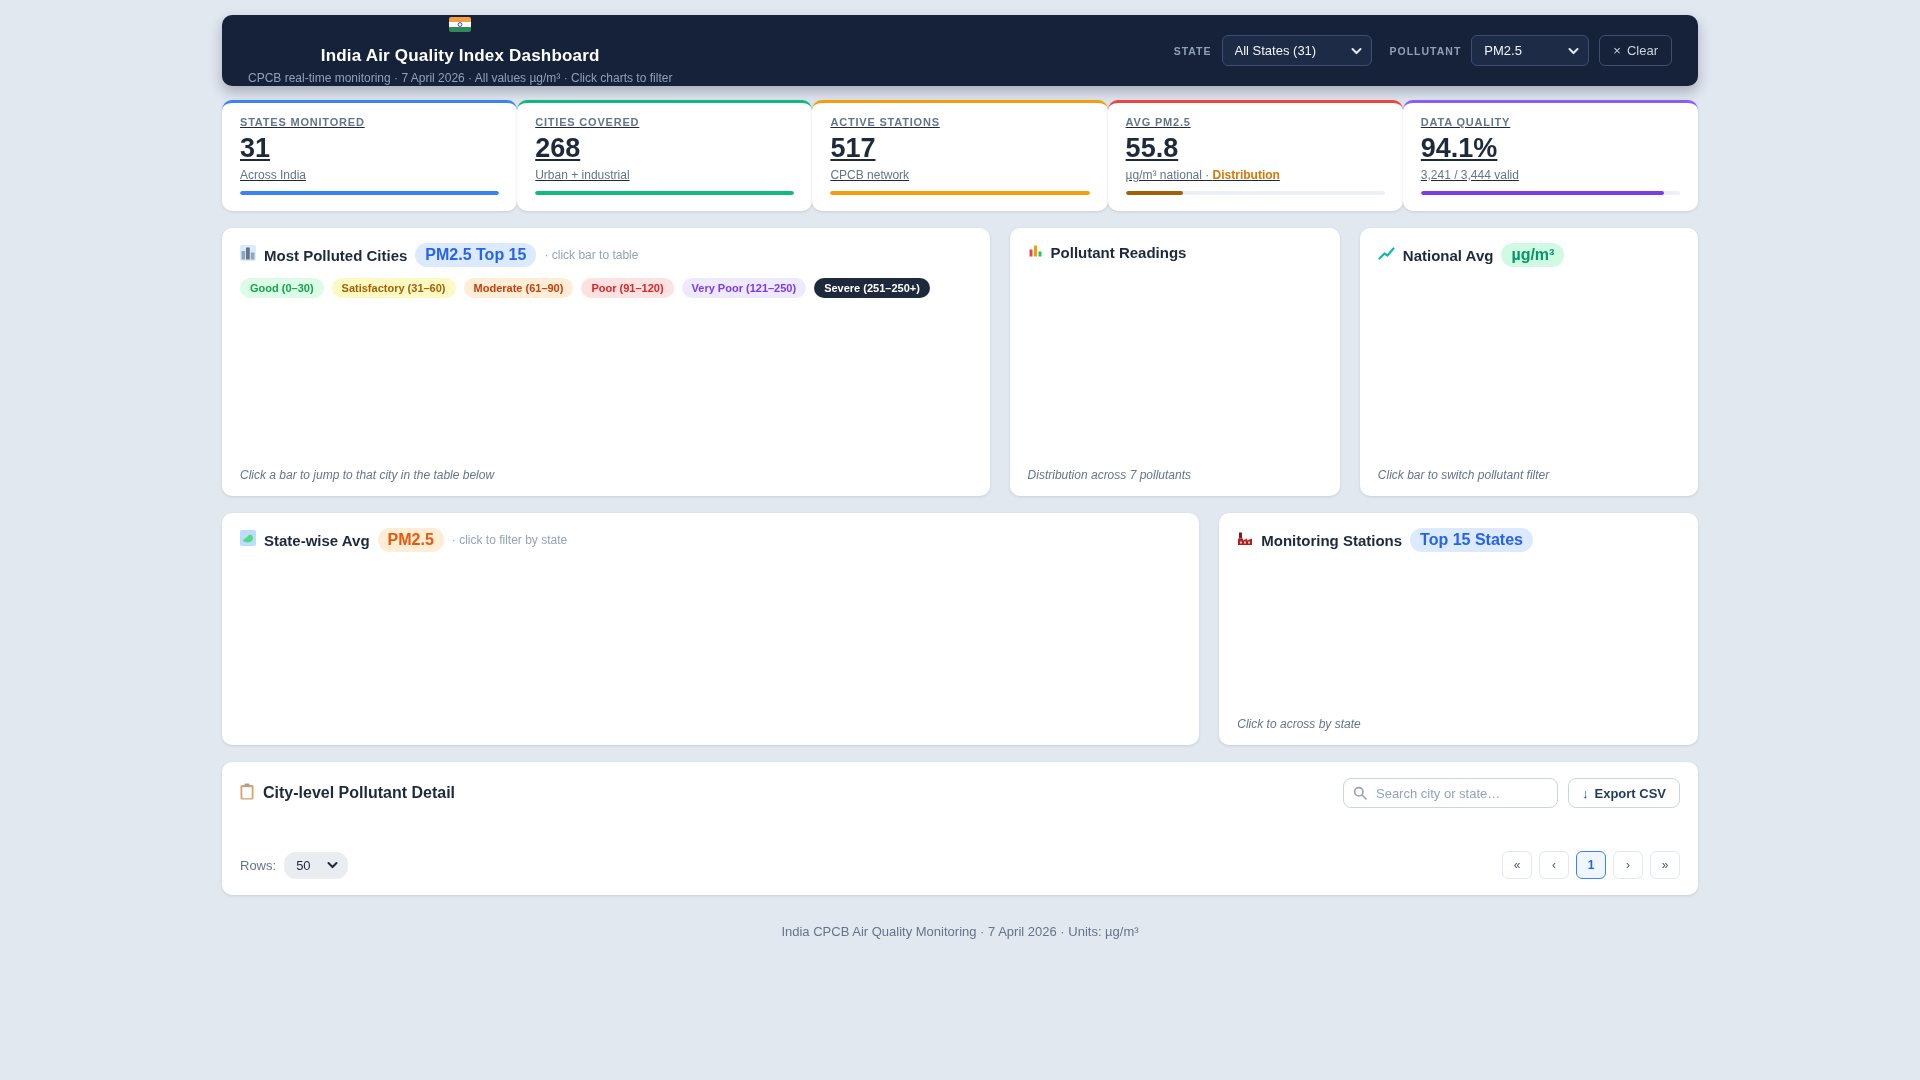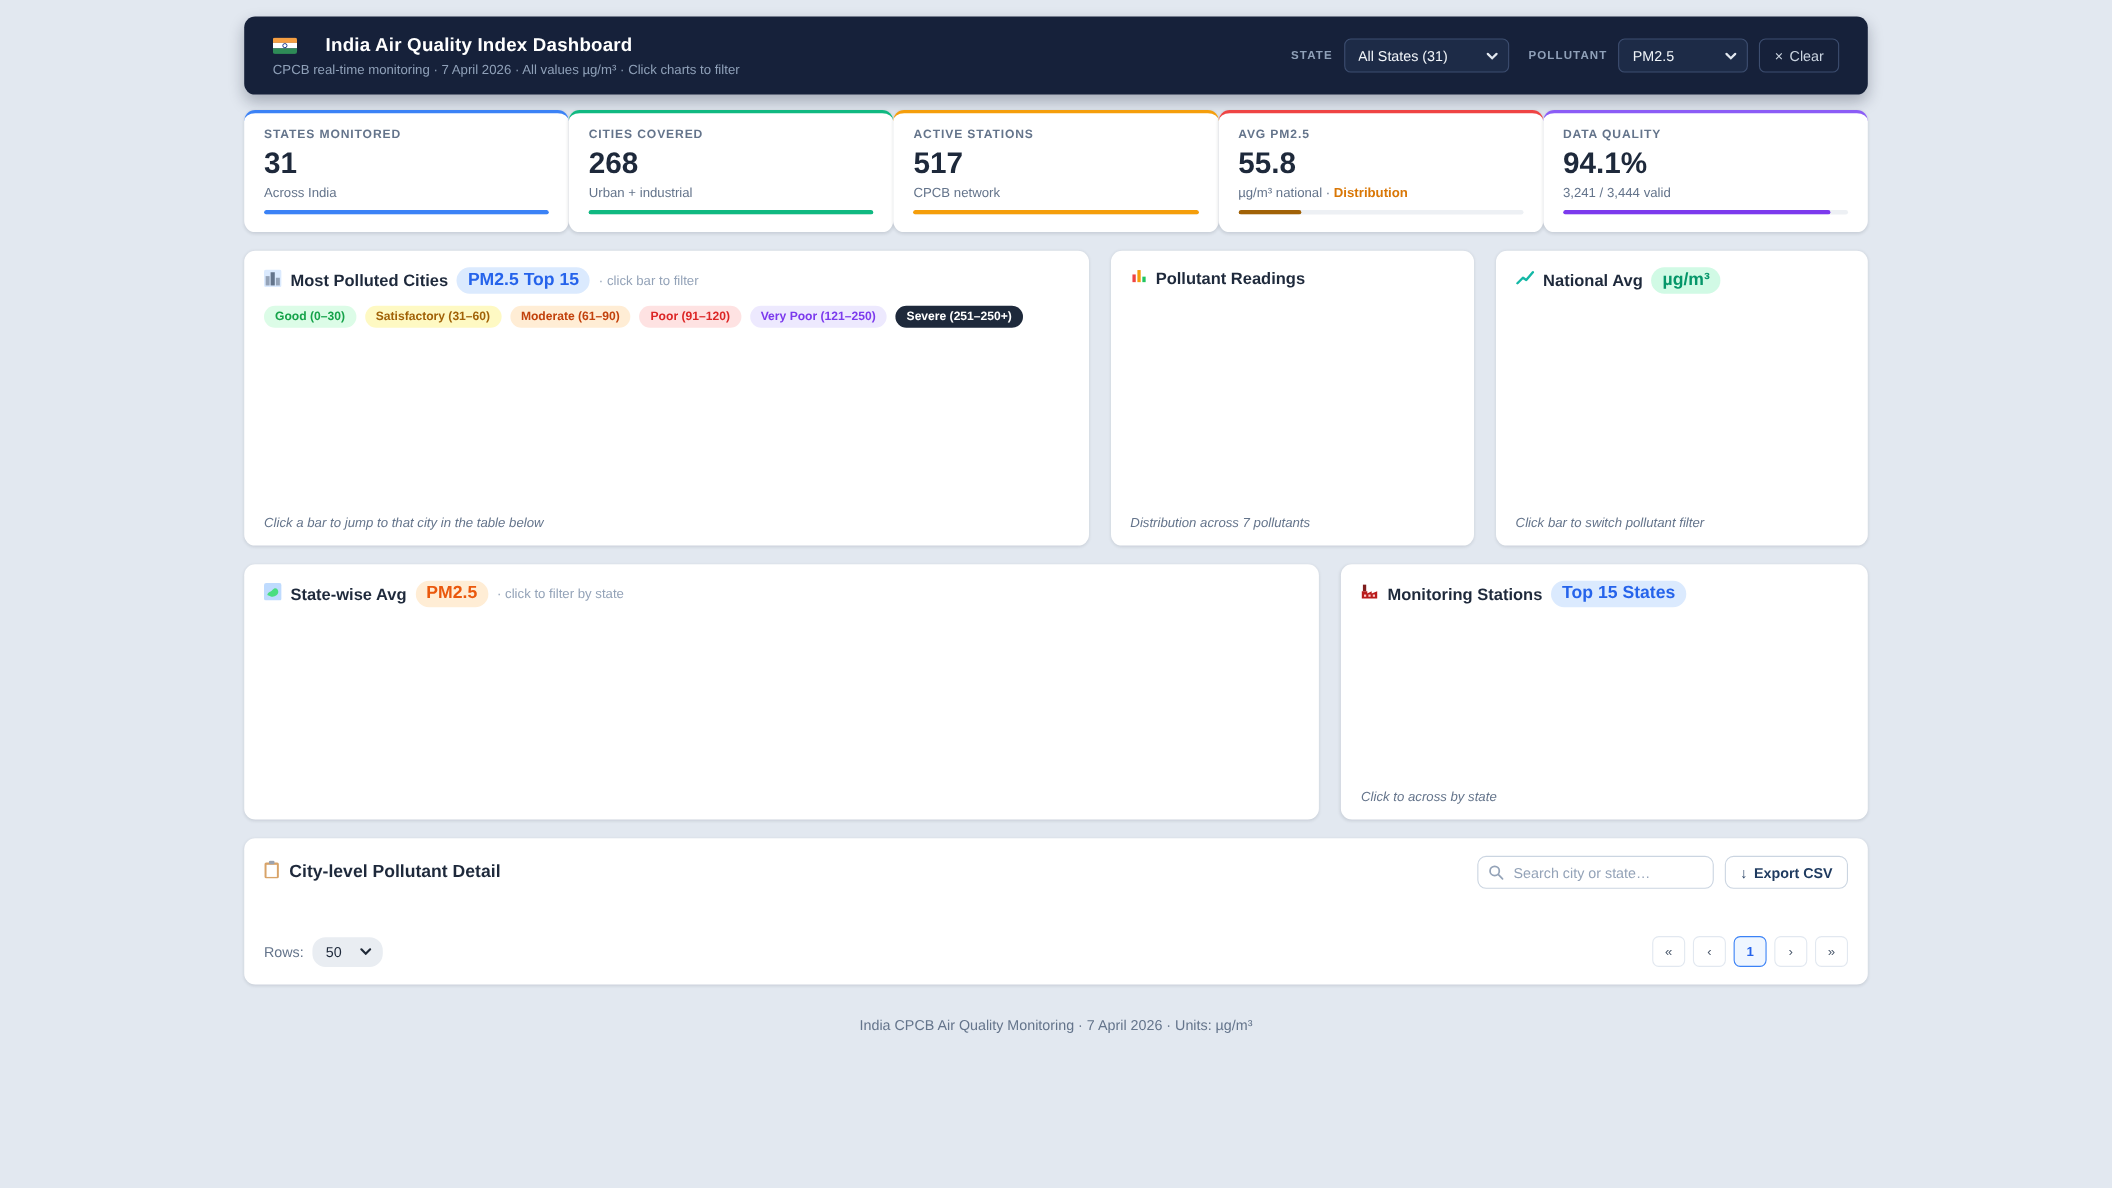--- a/index.html
+++ b/index.html
@@ -12,21 +12,21 @@
     overflow:hidden;
   }
   .page { width:1476px; margin:0 auto; padding-top:15px; }
 
   
   .topbar {
     background:#16213a; border-radius:10px; height:71px;
     display:flex; align-items:center; justify-content:space-between;
     padding:0 26px; box-shadow:0 6px 14px rgba(15,23,42,.28);
   }
-  .title-row { display:flex; align-items:center; gap:26px; }
+  .title-row { display:flex; align-items:center; gap:14px;flex-direction:column; }
   .flag-wrap { width:22px; height:15px; border-radius:2px; overflow:hidden; display:inline-flex; }
   h1 { font-size:17px; color:#ffffff; margin:0; font-weight:bold; letter-spacing:.2px; }
   .subtitle { font-size:12px; color:#8fa0b8; margin-top:5px; }
   .topbar-right { display:flex; align-items:center; gap:10px; }
   .ctl-label { font-size:10.5px; font-weight:bold; color:#8fa0b8; letter-spacing:1px; }
   .select-wrap { position:relative; display:inline-flex; }
   .select-wrap select {
     appearance:none; -webkit-appearance:none; font-family:inherit; cursor:pointer;
   }
   .select-wrap.dark select {
@@ -37,21 +37,21 @@
   .sel-pollutant select { width:118px; }
   .pollutant-label { margin-left:8px; }
   .chev { position:absolute; right:10px; top:50%; transform:translateY(-50%); pointer-events:none; line-height:0; }
   .clear-btn {
     display:inline-flex; align-items:center; gap:6px; background:transparent;
     border:1px solid #3d4e70; color:#cbd5e1; font-size:13px; padding:7px 13px;
     border-radius:6px; font-family:inherit; cursor:pointer;
   }
 
   
-  .stats { display:flex; margin-top:14px; }
+  .stats { display:flex; margin-top:14px;text-decoration:underline; }
   .stat-card {
     flex:1; background:#fff; border-radius:10px; border-top:3px solid #ccc;
     padding:13px 18px 12px; box-shadow:0 1px 3px rgba(15,23,42,.12); height:111px;
   }
   .stat-card.c0 { border-top-color:#3b82f6; }
   .stat-card.c1 { border-top-color:#10b981; }
   .stat-card.c2 { border-top-color:#f59e0b; }
   .stat-card.c3 { border-top-color:#ef4444; }
   .stat-card.c4 { border-top-color:#8b5cf6; }
   .stat-label { font-size:11px; font-weight:bold; color:#64748b; letter-spacing:.8px; }
@@ -229,21 +229,21 @@
         <span>
           <svg width="16" height="16" viewBox="0 0 16 16">
               <rect width="16" height="16" rx="2" fill="#dbeafe"></rect>
               <rect x="1.5" y="6" width="3.6" height="8.5" fill="#94a3b8"></rect>
               <rect x="6" y="2.5" width="3.8" height="12" fill="#64748b"></rect>
               <rect x="10.8" y="7.5" width="3.6" height="7" fill="#94a3b8"></rect>
             </svg>
         </span>
         <span class="panel-title">Most Polluted Cities</span>
         <span class="badge badge-blue">PM2.5 Top 15</span>
-        <span class="hint">· click bar to filter</span>
+        <span class="hint">· click bar to table</span>
       </div>
       <div class="legend">
         <span class="chip chip0">Good (0–30)</span>
         <span class="chip chip1">Satisfactory (31–60)</span>
         <span class="chip chip2">Moderate (61–90)</span>
         <span class="chip chip3">Poor (91–120)</span>
         <span class="chip chip4">Very Poor (121–250)</span>
         <span class="chip chip5">Severe (251–250+)</span>
       </div>
       <div class="chart-area"></div>

